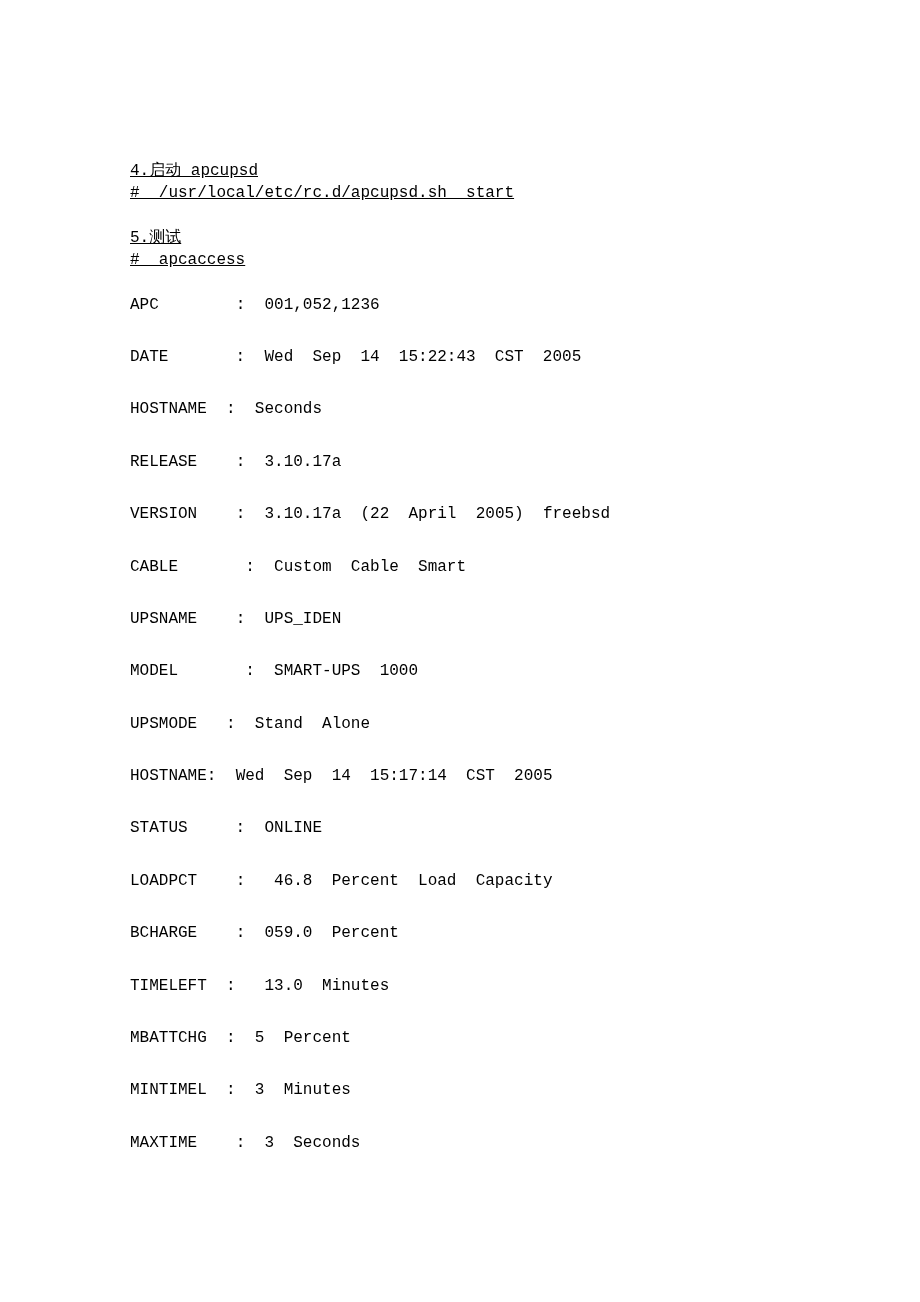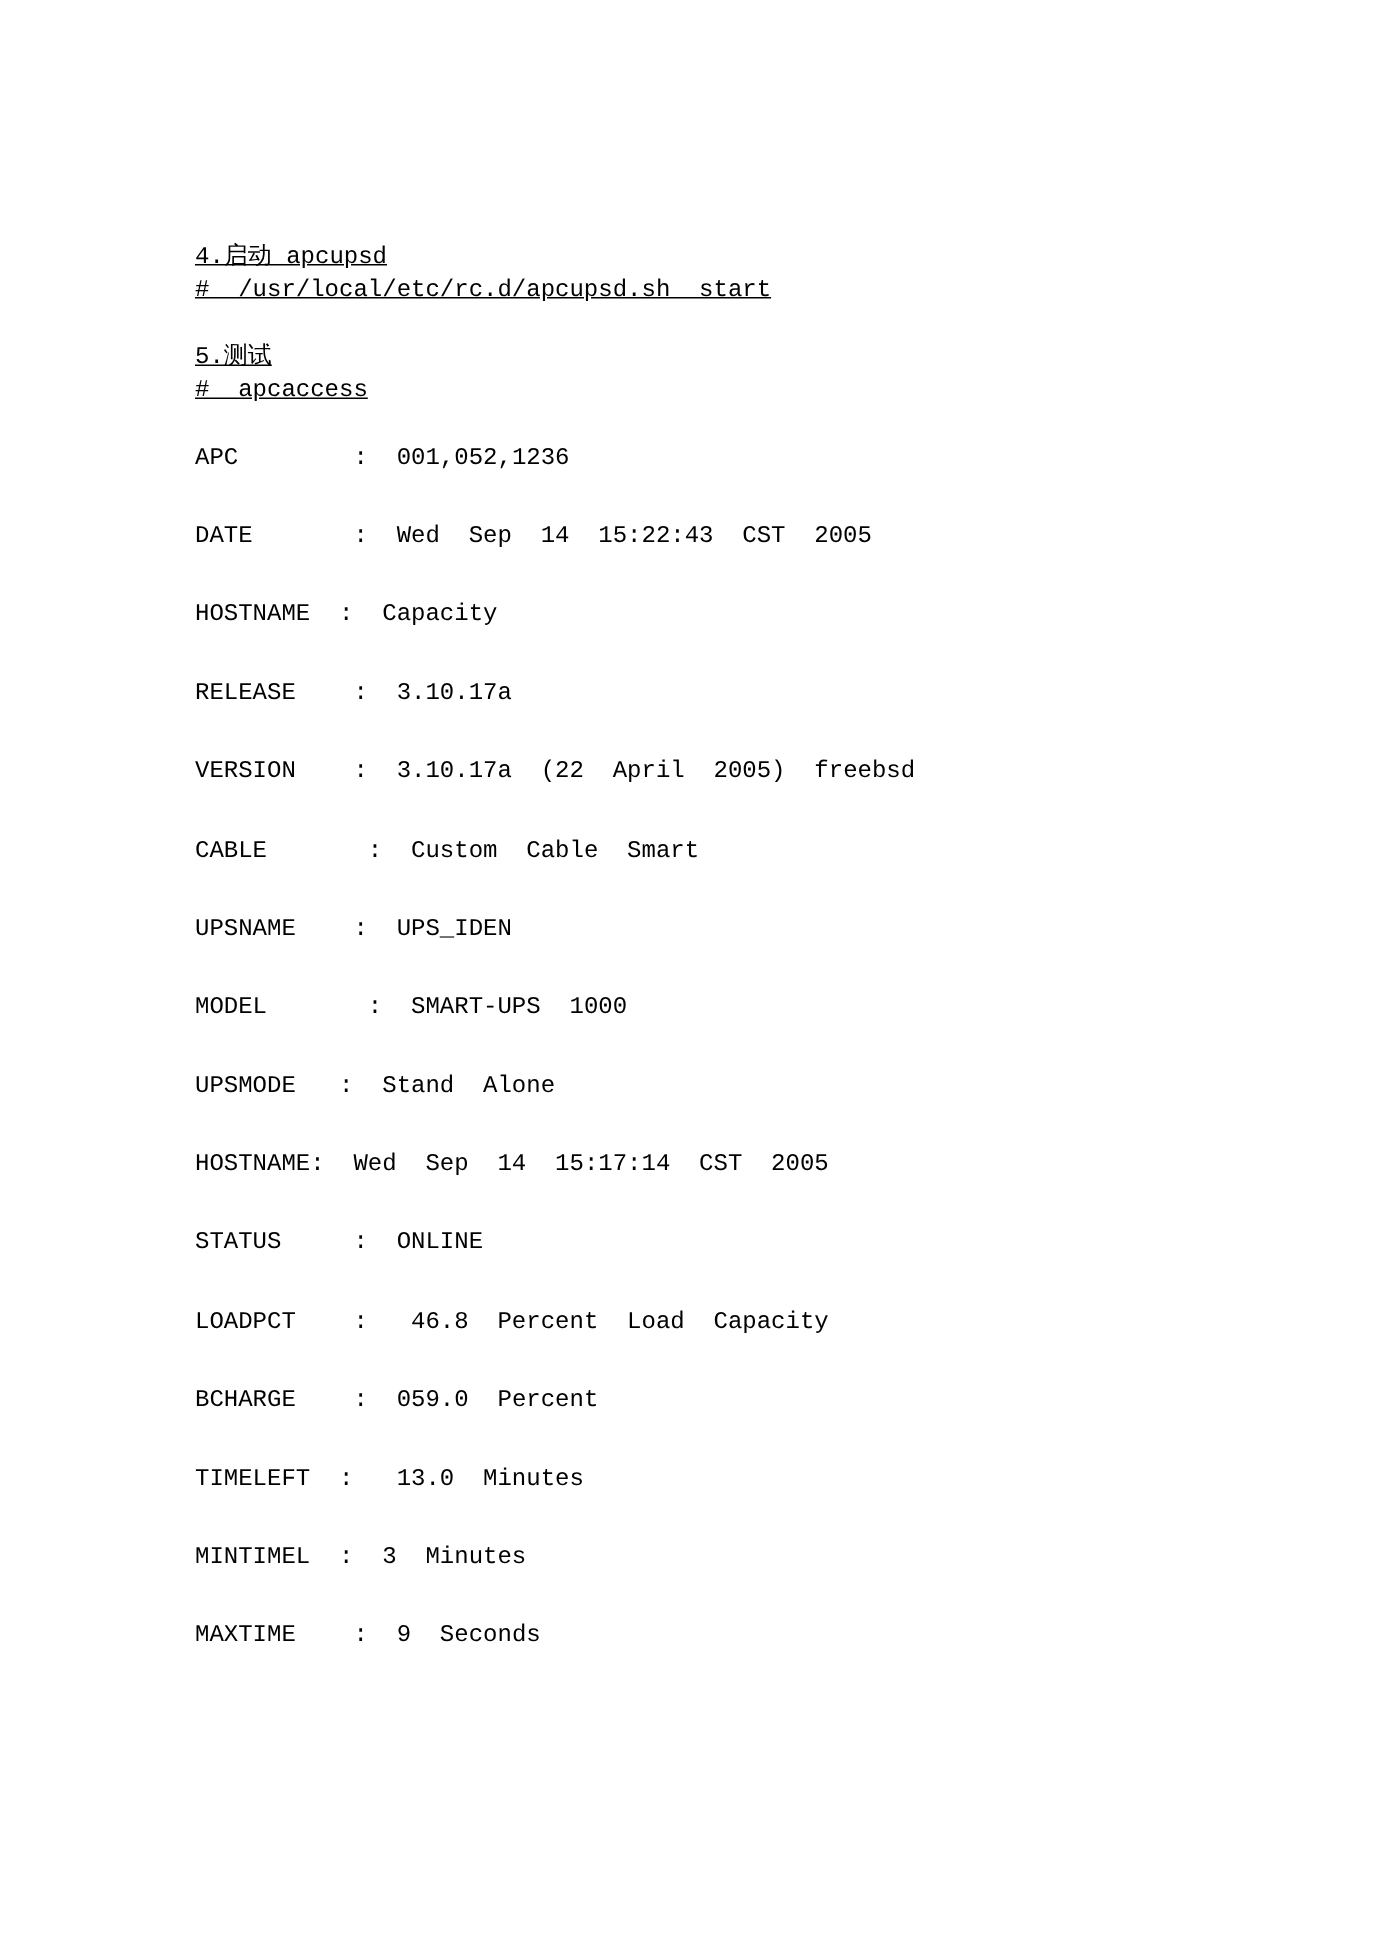--- a/index.html
+++ b/index.html
@@ -46,27 +46,28 @@
 <div class="block">
   <div class="line">5.测试</div>
   <div class="line">#  apcaccess</div>
 </div>
 
 <div class="section-gap"></div>
 
 <div id="rows">
     <div class="data-row"><span>APC</span><span>        :  </span><span>001,052,1236</span></div>
     <div class="data-row"><span>DATE</span><span>       :  </span><span>Wed  Sep  14  15:22:43  CST  2005</span></div>
-    <div class="data-row"><span>HOSTNAME</span><span>  :  </span><span>Capacity</span></div>
+    <div class="data-row"><span>HOSTNAME</span><span>  :  </span><span>Seconds</span></div>
     <div class="data-row"><span>RELEASE</span><span>    :  </span><span>3.10.17a</span></div>
     <div class="data-row"><span>VERSION</span><span>    :  </span><span>3.10.17a  (22  April  2005)  freebsd</span></div>
     <div class="data-row"><span>CABLE</span><span>       :  </span><span>Custom  Cable  Smart</span></div>
     <div class="data-row"><span>UPSNAME</span><span>    :  </span><span>UPS_IDEN</span></div>
     <div class="data-row"><span>MODEL</span><span>       :  </span><span>SMART-UPS  1000</span></div>
     <div class="data-row"><span>UPSMODE</span><span>   :  </span><span>Stand  Alone</span></div>
     <div class="data-row"><span>HOSTNAME</span><span>:  </span><span>Wed  Sep  14  15:17:14  CST  2005</span></div>
     <div class="data-row"><span>STATUS</span><span>     :  </span><span>ONLINE</span></div>
     <div class="data-row"><span>LOADPCT</span><span>    :   </span><span>46.8  Percent  Load  Capacity</span></div>
     <div class="data-row"><span>BCHARGE</span><span>    :  </span><span>059.0  Percent</span></div>
     <div class="data-row"><span>TIMELEFT</span><span>  :   </span><span>13.0  Minutes</span></div>
+    <div class="data-row"><span>MBATTCHG</span><span>  :  </span><span>5  Percent</span></div>
     <div class="data-row"><span>MINTIMEL</span><span>  :  </span><span>3  Minutes</span></div>
-    <div class="data-row"><span>MAXTIME</span><span>    :  </span><span>9  Seconds</span></div>
+    <div class="data-row"><span>MAXTIME</span><span>    :  </span><span>3  Seconds</span></div>
   </div>
 
 </body></html>

